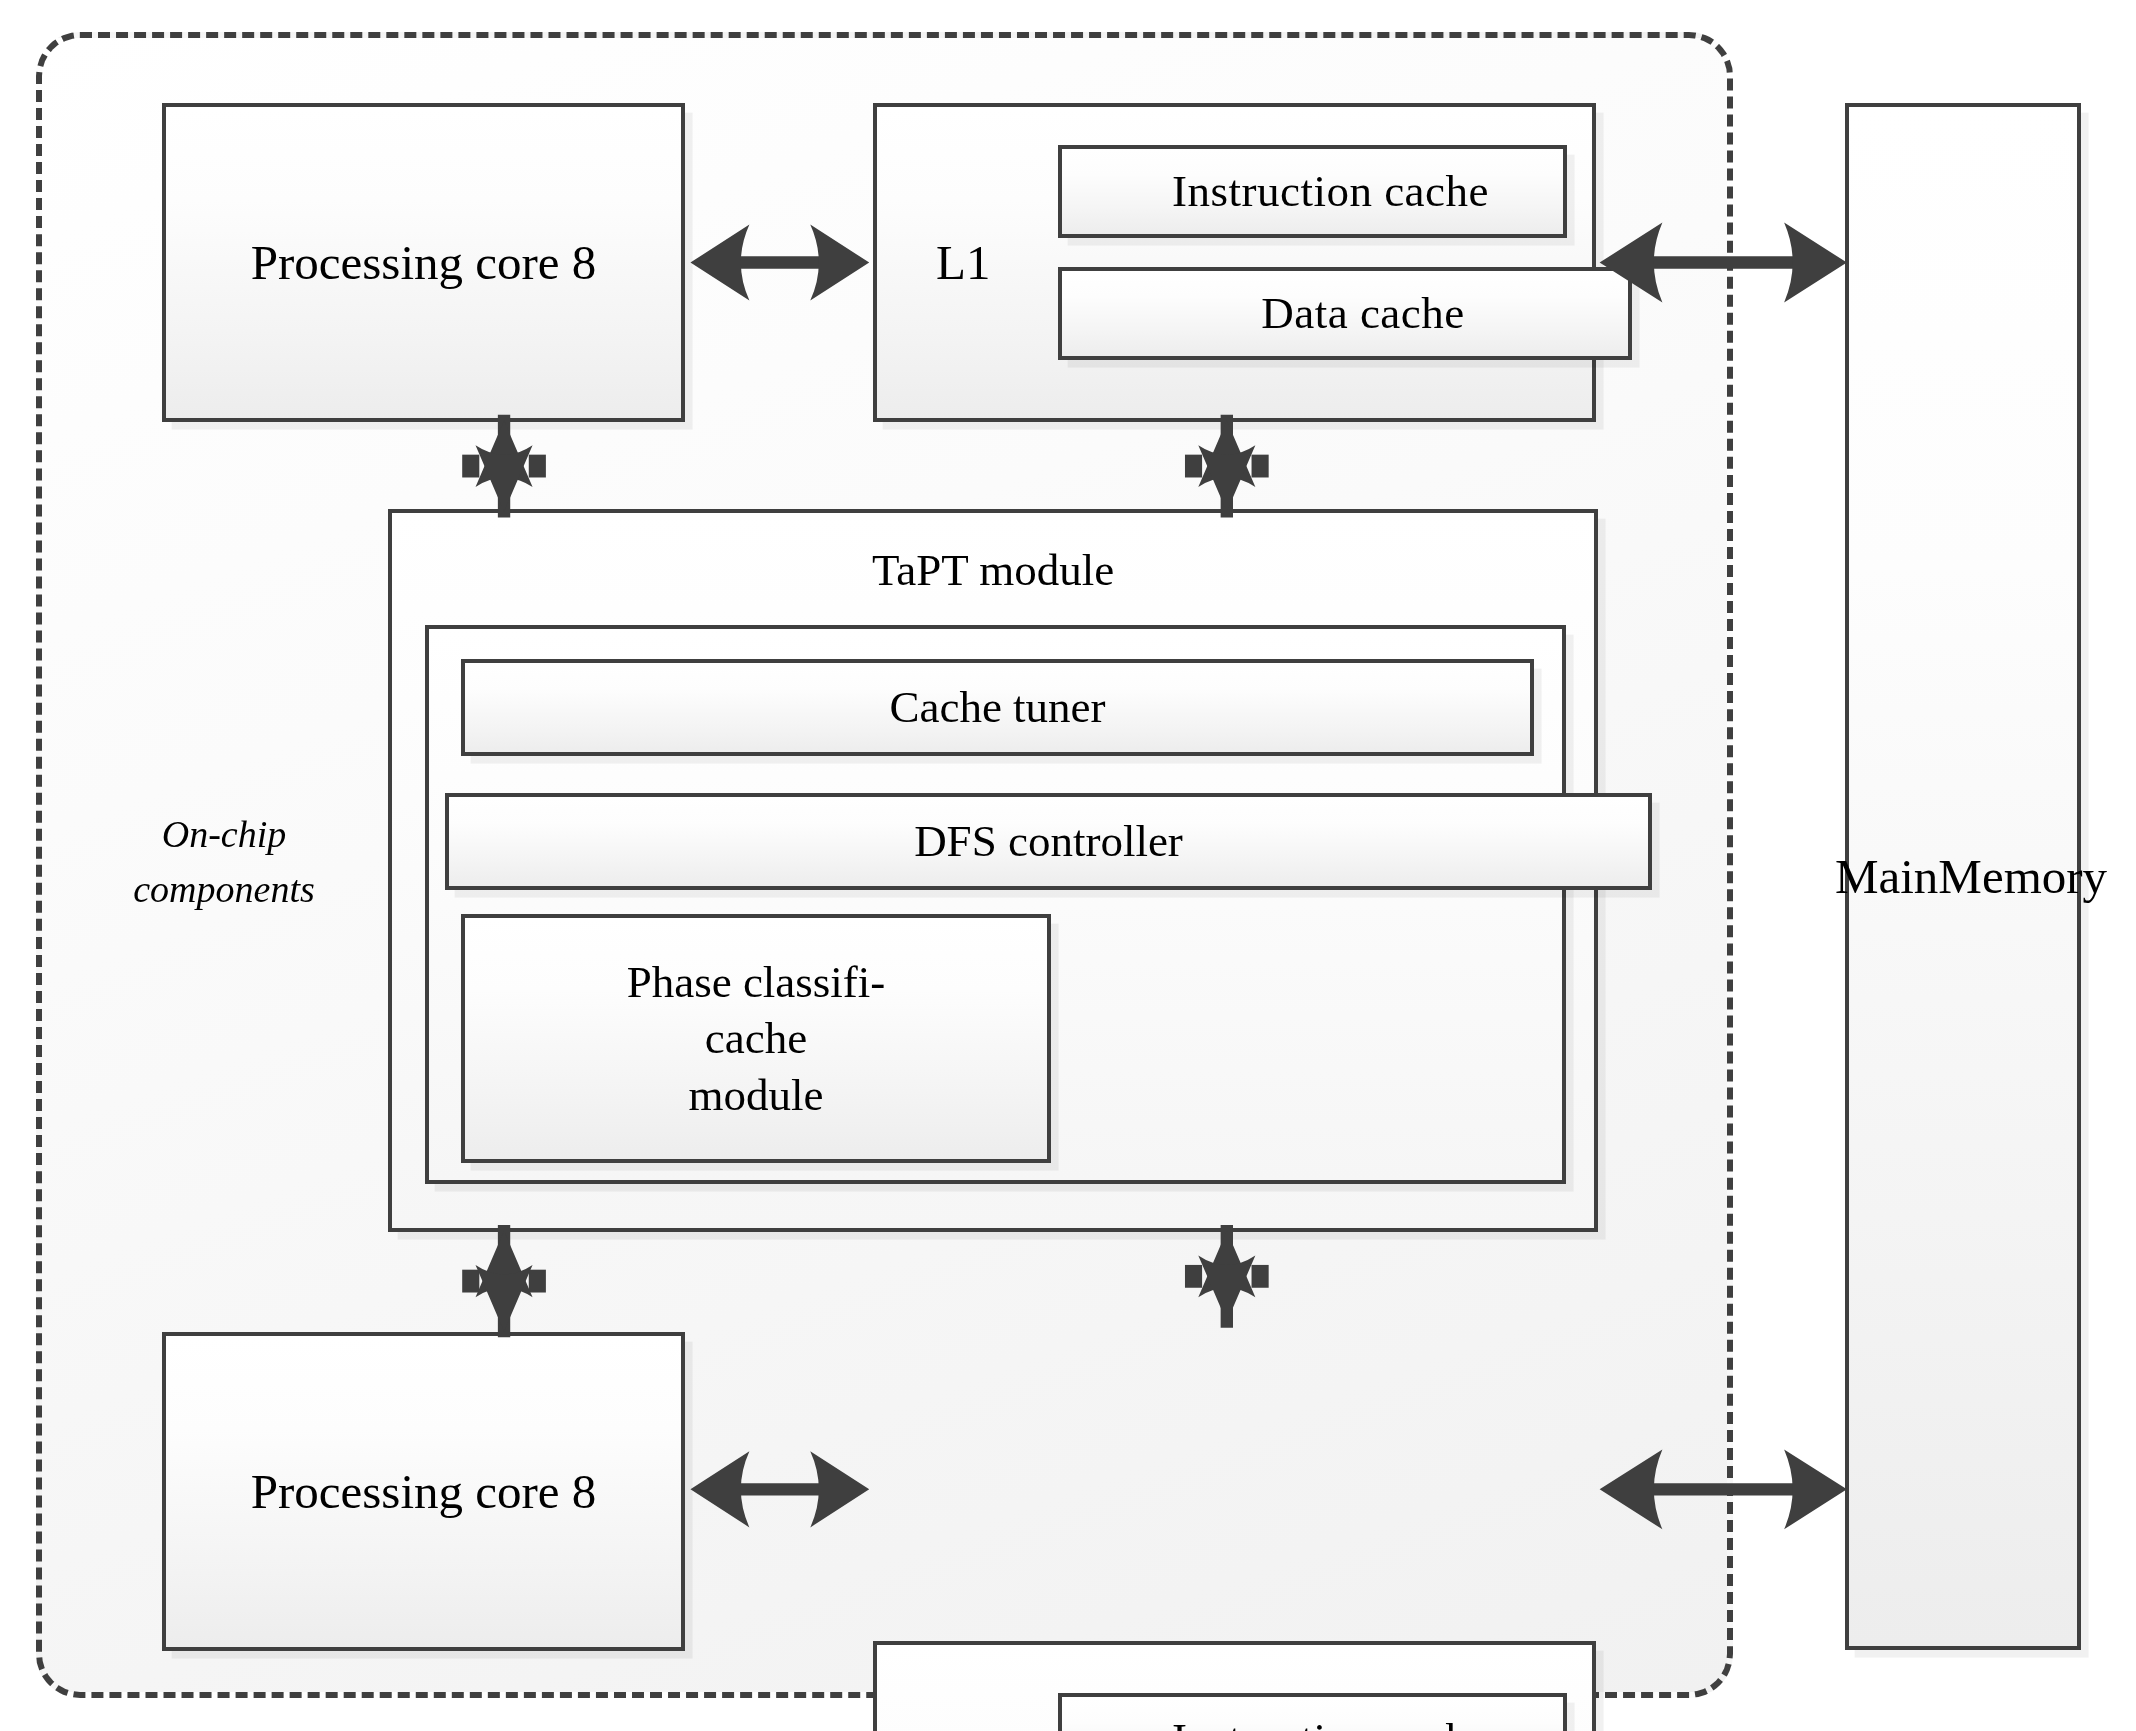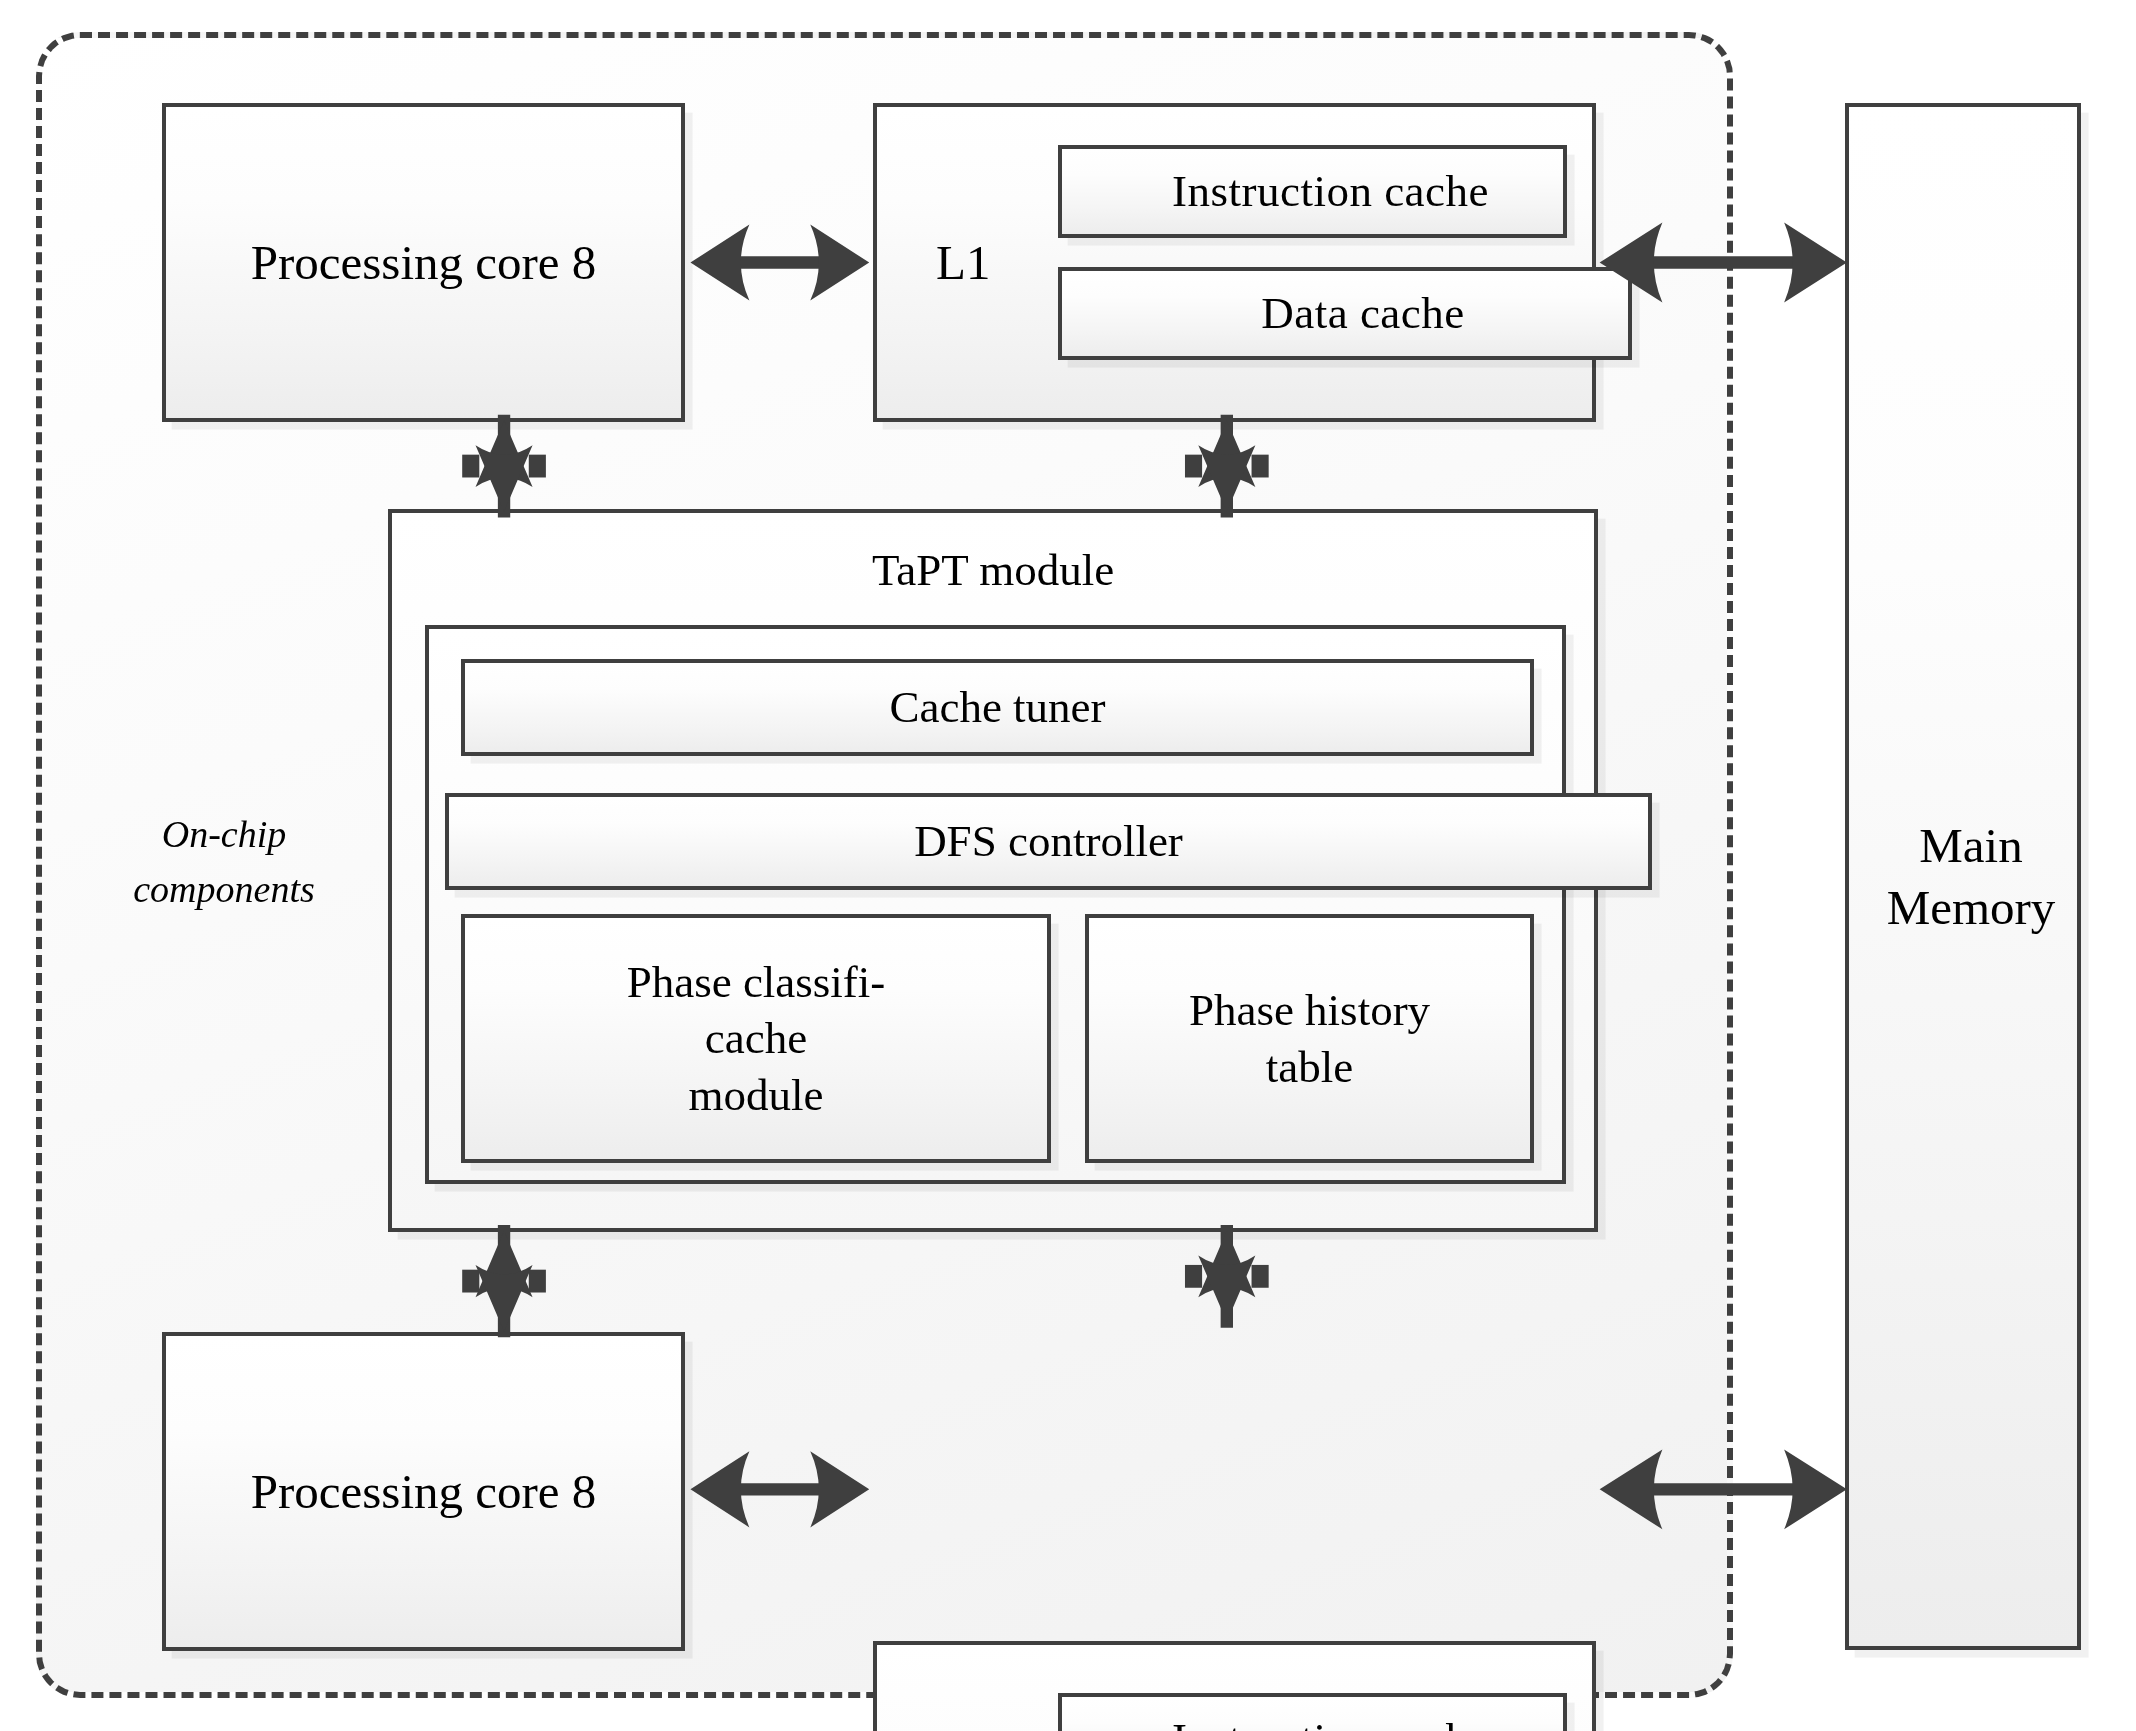--- a/index.html
+++ b/index.html
@@ -94,40 +94,36 @@
       <div class="blk" style="left:16px;top:164px;width:1207px;height:97px;">
         <span class="t-tuner">DFS controller</span>
       </div>
 
       <div class="blk" style="left:32px;top:285px;width:590px;height:249px;flex-direction:column;">
         <span class="t-sub">Phase classifi-</span>
         <span class="t-sub">cache</span>
         <span class="t-sub">module</span>
       </div>
 
-      <div class="blk" style="left:656px;top:285px;width:449px;height:249px;flex-direction:column;">
-        <span class="t-sub">Phase history</span>
-        <span class="t-sub">table</span>
-      </div>
     </div>
   </div>
 
   <div class="blk" style="left:162px;top:1332px;width:523px;height:319px;">
     <span class="t-core">Processing core 8</span>
   </div>
 
   <div class="blk l1-box" style="left:873px;top:1322px;width:723px;height:328px;">
 
     <div class="blk" style="left:181px;top:48px;width:509px;height:93px;">
       <span class="t-cache">Instruction cache</span>
     </div>
 
   </div>
 
-  <div class="blk" style="left:1845px;top:103px;width:236px;height:1547px;flex-direction:column;padding-left:16px;">
+  <div class="blk" style="left:1845px;top:103px;width:236px;height:1547px;flex-direction:row;padding-left:16px;">
     <span class="t-mem">Main</span>
     <span class="t-mem">Memory</span>
   </div>
 
   <svg id="arrows" viewBox="0 0 2246 1820">
     <defs>
 
       <g id="headR">
         <path d="M0,0 L-62,-40 Q-44,0 -62,40 Z" fill="#3f3f3f"></path>
       </g>

